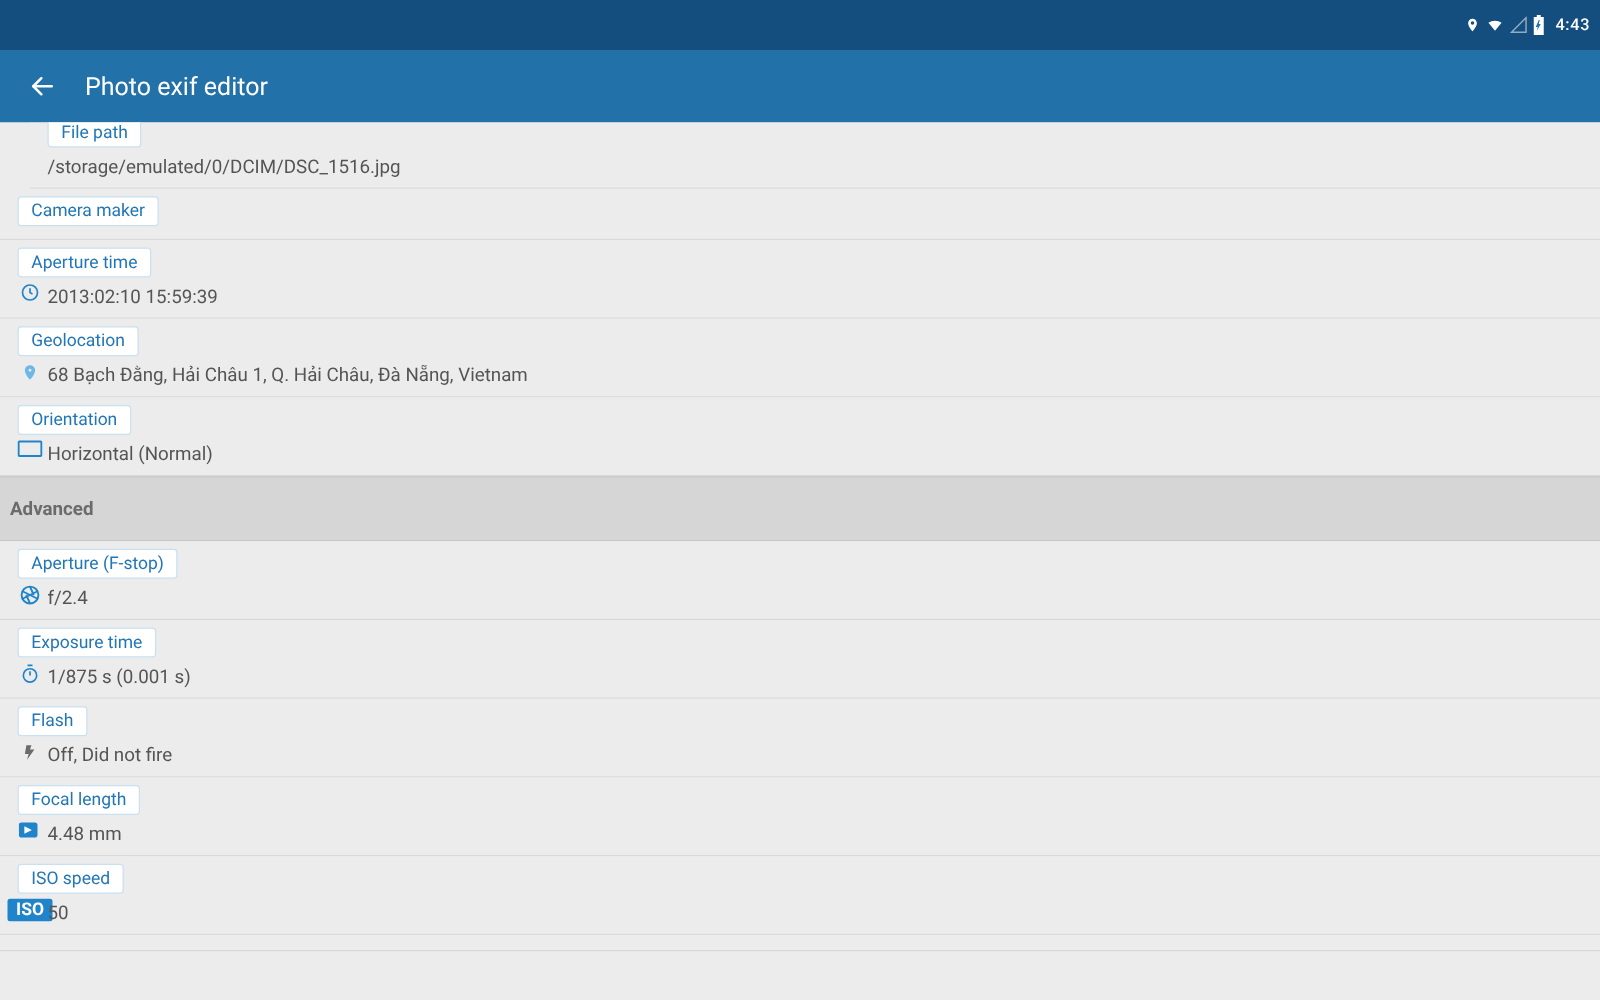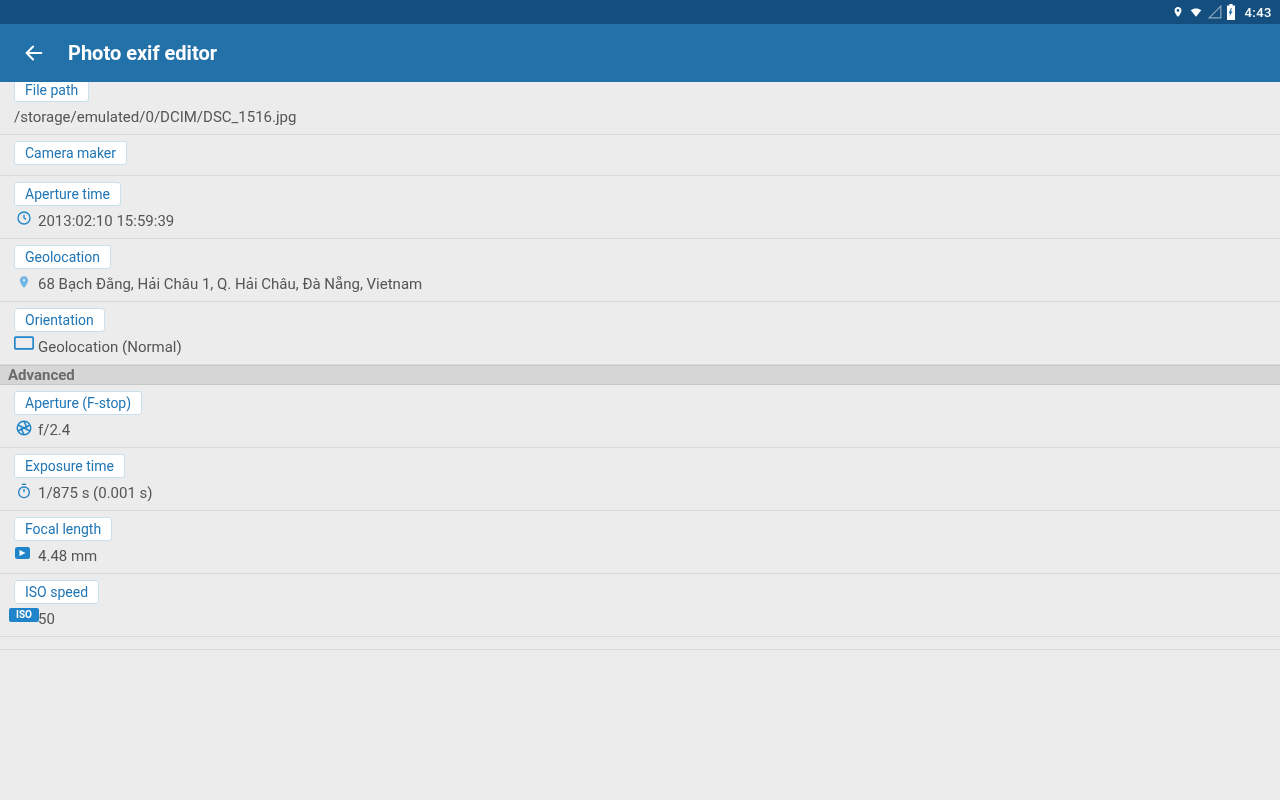--- a/index.html
+++ b/index.html
@@ -7,21 +7,21 @@
     width: 1280px;
     height: 800px;
     font-family: Roboto, "Helvetica Neue", Arial, sans-serif;
     background: #ececec;
     overflow: hidden;
     -webkit-font-smoothing: antialiased;
   }
 
   
   .status-bar {
-    height: 24px;
+    height: 40px;
     background: #134e7e;
     color: #fff;
     display: flex;
     align-items: center;
     justify-content: flex-end;
     padding: 0 8px;
     font-size: 13px;
     font-weight: 500;
     gap: 4px;
   }
@@ -38,36 +38,36 @@
     padding: 0 16px;
   }
   .action-bar .back {
     width: 36px; height: 36px;
     display: flex; align-items: center; justify-content: center;
     margin-right: 16px;
     cursor: pointer;
   }
   .action-bar .title {
     font-size: 20px;
-    font-weight: 700;
+    font-weight: 400;
   }
 
   
   .content {
     height: calc(800px - 24px - 58px);
     overflow-y: hidden;
     background: #ececec;
   }
 
   .field {
     border-bottom: 1px solid #d9d9d9;
     padding: 6px 14px 6px 14px;
     background: #ececec;
   }
-  .field.first { padding-top: 0; }
+  .field.first { padding-top: 0; margin-left: 24px; }
 
   .field .label {
     display: inline-block;
     background: #fff;
     border: 1px solid #c9e0ef;
     border-radius: 3px;
     color: #2176b6;
     font-size: 14px;
     padding: 3px 10px;
     margin-bottom: 4px;
@@ -95,21 +95,21 @@
   }
   .field .value-row .value {
     color: #555;
   }
 
   .section-header {
     background: #d6d6d6;
     color: #6b6b6b;
     font-size: 15px;
     font-weight: 700;
-    padding: 0 8px;
+    padding: 16px 8px;
     border-top: 1px solid #c7c7c7;
     border-bottom: 1px solid #c7c7c7;
   }
 
   
   .ic-blue { color:#1f84c9; }
   .ic-grey { color:#6b6b6b; }
 </style>
 </head>
 <body>
@@ -189,21 +189,21 @@
   </div>
 
   <div class="field">
     <span class="label">Orientation</span>
     <div class="value-row">
       <span class="icon ic-blue">
         <svg width="20" height="14" viewBox="0 0 24 16" fill="none" stroke="#1f84c9" stroke-width="2">
             <rect x="1" y="1" width="22" height="14" rx="1"></rect>
           </svg>
       </span>
-      <span class="value">Geolocation (Normal)</span>
+      <span class="value">Horizontal (Normal)</span>
     </div>
   </div>
 
   <div class="section-header">Advanced</div>
 
   <div class="field">
     <span class="label">Aperture (F-stop)</span>
     <div class="value-row">
       <span class="icon ic-blue">
         <svg width="18" height="18" viewBox="0 0 24 24" fill="none" stroke="#1f84c9" stroke-width="2">
@@ -222,39 +222,50 @@
         <svg width="16" height="18" viewBox="0 0 24 24" fill="none" stroke="#1f84c9" stroke-width="2">
             <circle cx="12" cy="14" r="8"></circle>
             <path d="M12 9v5"></path>
             <path d="M9 2h6"></path>
           </svg>
       </span>
       <span class="value">1/875 s (0.001 s)</span>
     </div>
   </div>
 
+  <div class="field">
+    <span class="label">Flash</span>
+    <div class="value-row">
+      <span class="icon ic-grey">
+        <svg width="14" height="18" viewBox="0 0 24 24" fill="#6b6b6b">
+            <path d="M7 2l-2 12h5l-2 8 10-14h-6l2-6z"></path>
+          </svg>
+      </span>
+      <span class="value">Off, Did not fire</span>
+    </div>
+  </div>
 
   <div class="field">
     <span class="label">Focal length</span>
     <div class="value-row">
       <span class="icon ic-blue">
         <svg width="18" height="16" viewBox="0 0 24 20">
             <rect x="0" y="2" width="20" height="16" rx="3" fill="#1f84c9"></rect>
             <path d="M6 6l8 4-8 4z" fill="#fff"></path>
           </svg>
       </span>
       <span class="value">4.48 mm</span>
     </div>
   </div>
 
   <div class="field">
     <span class="label">ISO speed</span>
     <div class="value-row">
       <span class="icon ic-blue">
-        <span style="display:inline-block;background:#1f84c9;color:#fff;font-size:10px;font-weight:700;padding:2px 7px;border-radius:2px;line-height:1;">ISO</span>
+        <span style="display:inline-block;background:#1f84c9;color:#fff;font-size:14px;font-weight:700;padding:2px 7px;border-radius:2px;line-height:1;">ISO</span>
       </span>
       <span class="value">50</span>
     </div>
   </div>
 
   <div class="field">
     
     
   </div>
 

